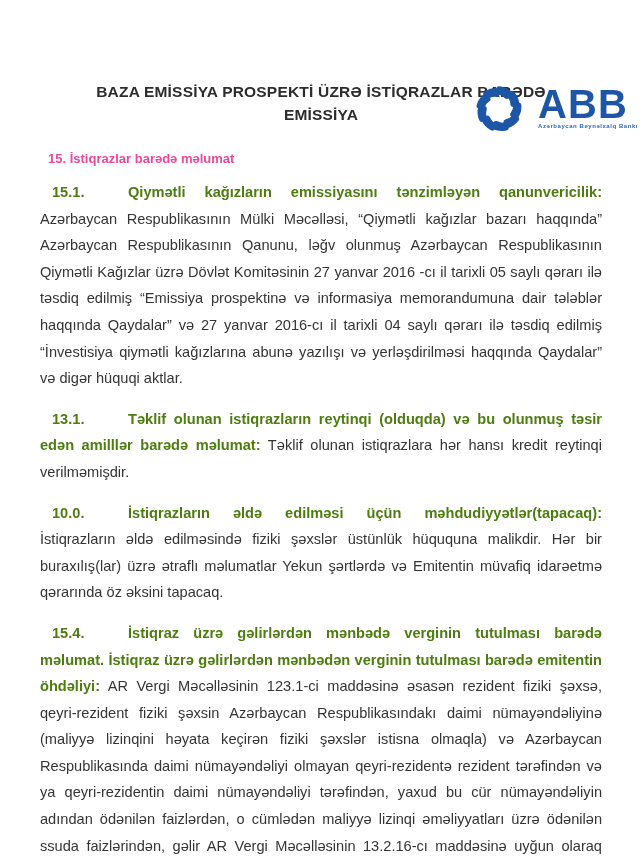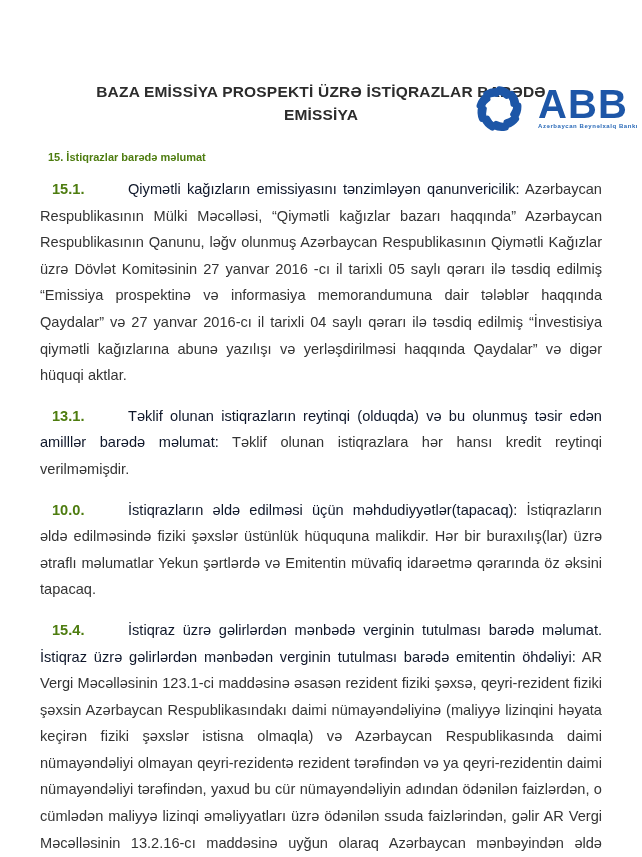--- a/index.html
+++ b/index.html
@@ -38,39 +38,39 @@
   
   .doc-title{
     margin:80px 40px 0;
     text-align:center;
     font-size:15.5px;font-weight:700;color:#2c2c2c;
     line-height:23px;
     letter-spacing:0.2px;
   }
   .section-heading{
     margin:25px 40px 0 48px;
-    font-size:11px;font-weight:700;color:#4d7c0f;
+    font-size:13px;font-weight:700;color:#ec4899;
   }
   .para{
     margin:13px 40px 14px;
     width:562px;
     text-align:justify;
     font-size:14.6px;
     line-height:26.6px;
     color:var(--ink);
     text-indent:12px;
   }
   .para .num{
     display:inline-block;
     width:76px;
     font-weight:700;
     text-indent:0;
     color:#4d7c0f;
   }
-  .para .lead{font-weight:400;color:#0f172a;}
+  .para .lead{font-weight:700;color:#4d7c0f;}
 </style>
 </head>
 <body>
 
 <div class="page">
 
   <div class="logo">
     <svg class="logo-icon" viewBox="-24 -24 48 48" aria-hidden="true">
       <g stroke="currentColor" stroke-width="5.4" fill="none" stroke-linecap="round">
         <path d="M0,-17.5 C7.5,-16.5 12.5,-11 12.8,-4.5"></path>

